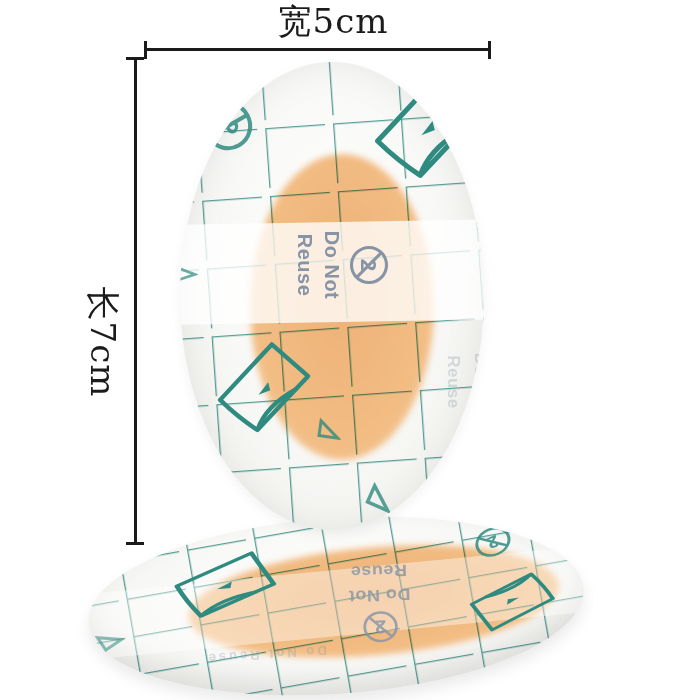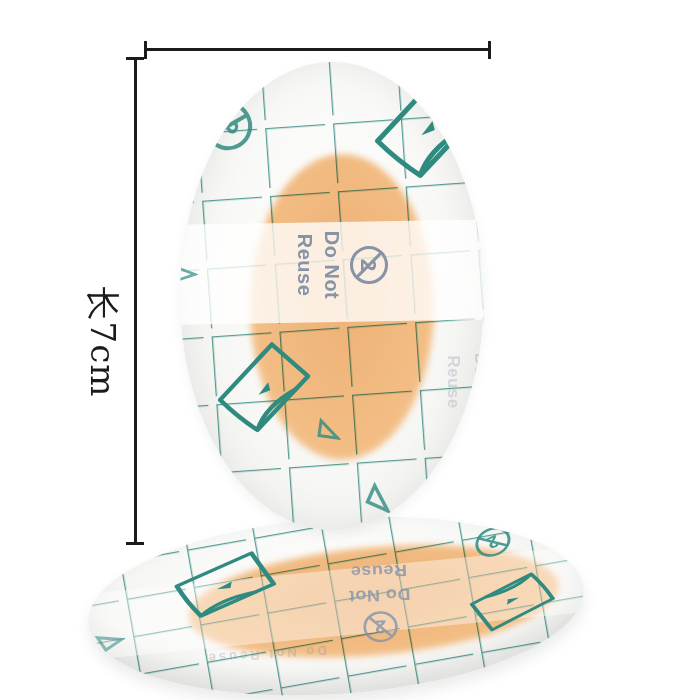--- a/index.html
+++ b/index.html
@@ -68,20 +68,21 @@
   #bot-peel-l{left:70px;top:16px;transform:rotate(-10deg) scaleY(.7);}
   #bot-circ-r{left:388px;top:14px;transform:rotate(160deg) scaleY(.78);opacity:.85;}
   #bot-peel-r{left:368px;top:60px;transform:rotate(167deg) scaleY(.72);}
   #bot-mark{left:8px;top:94px;transform:rotate(-30deg);opacity:.55;}
 </style>
 </head>
 <body>
 
 <div class="abs" id="photo-canvas" style="left:0;top:0;width:700px;height:700px;">
 
+  <div class="abs dim-label" id="width-label">宽5cm</div>
   <div class="abs dim-line" id="h-line"></div>
   <div class="abs dim-line" id="h-cap-l"></div>
   <div class="abs dim-line" id="h-cap-r"></div>
 
   <div class="abs dim-label" id="length-label">长7cm</div>
   <div class="abs dim-line" id="v-line"></div>
   <div class="abs dim-line" id="v-cap-t"></div>
   <div class="abs dim-line" id="v-cap-b"></div>
 
   <div class="abs" id="bottom-wrap">

